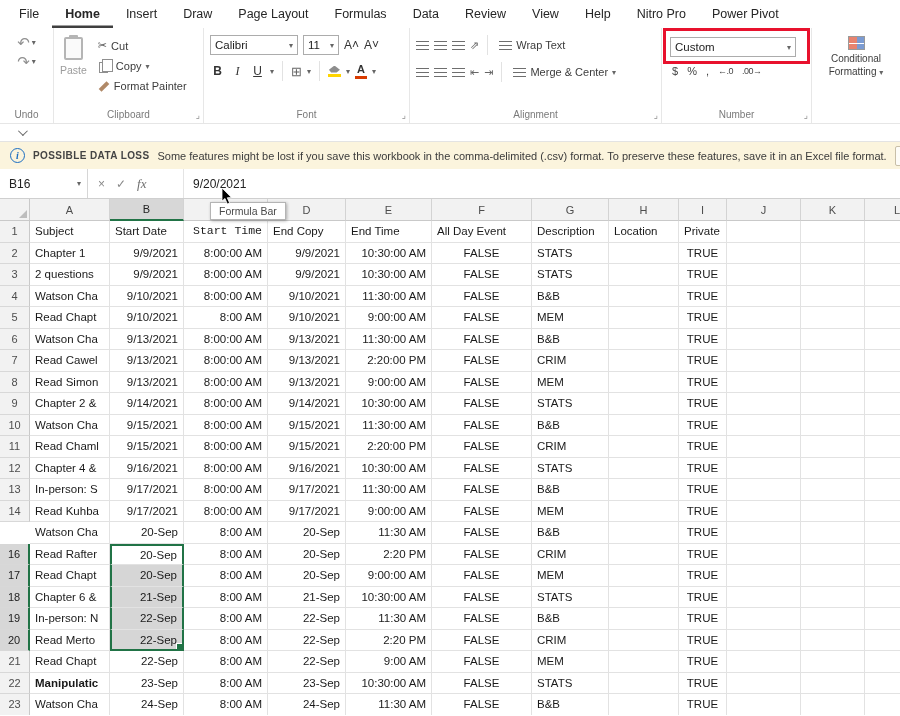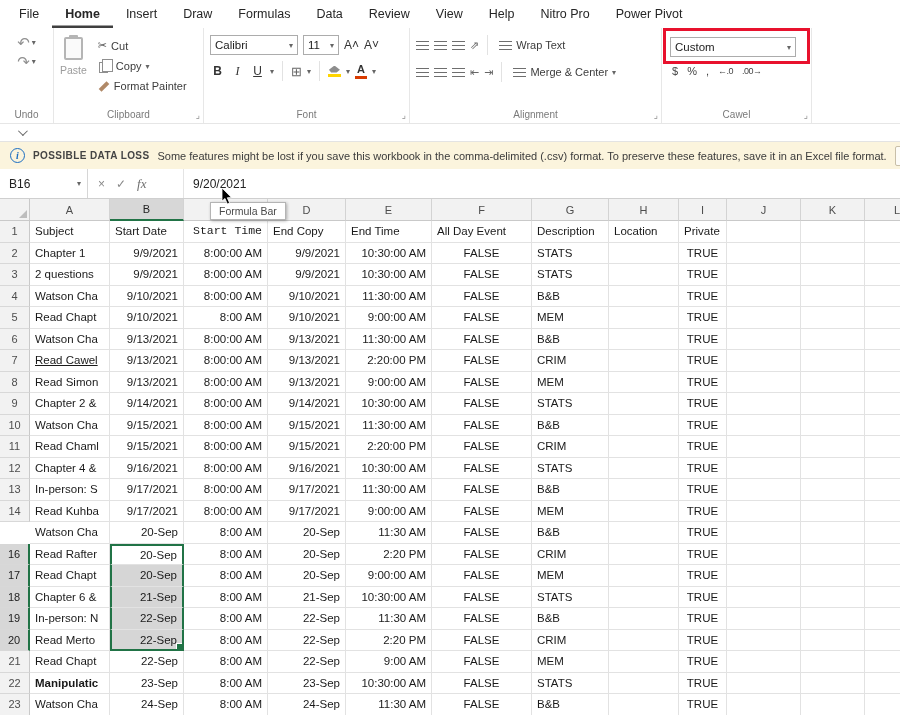--- a/index.html
+++ b/index.html
@@ -124,20 +124,21 @@
 </head>
 <body>
 
 <div class="app">
 
   <div class="tabs-row">
       <div class="tab">File</div>
       <div class="tab active">Home</div>
       <div class="tab">Insert</div>
       <div class="tab">Draw</div>
+      <div class="tab">Page Layout</div>
       <div class="tab">Formulas</div>
       <div class="tab">Data</div>
       <div class="tab">Review</div>
       <div class="tab">View</div>
       <div class="tab">Help</div>
       <div class="tab">Nitro Pro</div>
       <div class="tab">Power Pivot</div>
     </div>
 
   <div class="ribbon">
@@ -252,24 +253,34 @@
         </div>
         <div class="red-ring"></div>
       </div>
       <div class="num-icons">
         <span>$</span>
         <span>%</span>
         <span>,</span>
         <span class="mini">←.0</span>
         <span class="mini">.00→</span>
       </div>
-      <div class="rgroup-label">Cawel</div>
+      <div class="rgroup-label">Number</div>
       <div class="launcher">⌟</div>
     </div>
 
+    <div class="rgroup g-cf">
+      <span class="ic-cf"></span>
+      <div class="cf-label">
+        <div>Conditional</div>
+        <div>
+          <span>Formatting</span>
+          <span class="chev">▾</span>
+        </div>
+      </div>
+    </div>
 
   </div>
 
   <div class="collapse-strip">
     <span class="chev-down"></span>
   </div>
 
   <div class="warn-bar">
     <span class="info-ic">i</span>
     <span class="warn-title">POSSIBLE DATA LOSS</span>
@@ -391,21 +402,21 @@
         <div class="g-cell" style="width: 100px; text-align: center;">FALSE</div>
         <div class="g-cell" style="width: 77px; text-align: left;">B&amp;B</div>
         <div class="g-cell" style="width: 70px; text-align: left;"></div>
         <div class="g-cell" style="width: 48px; text-align: center;">TRUE</div>
         <div class="g-cell" style="width: 74px; text-align: left;"></div>
         <div class="g-cell" style="width: 64px; text-align: left;"></div>
         <div class="g-cell" style="width: 65px; text-align: left;"></div>
       </div>
       <div class="g-row">
         <div class="g-rowhdr" style="width: 30px;">7</div>
-        <div class="g-cell" style="width: 80px; text-align: left; text-decoration: underline;">Read Cawel</div>
+        <div class="g-cell" style="width: 80px; text-align: left;">Read Cawel</div>
         <div class="g-cell" style="width: 74px; text-align: right;">9/13/2021</div>
         <div class="g-cell" style="width: 84px; text-align: right;">8:00:00 AM</div>
         <div class="g-cell" style="width: 78px; text-align: right;">9/13/2021</div>
         <div class="g-cell" style="width: 86px; text-align: right;">2:20:00 PM</div>
         <div class="g-cell" style="width: 100px; text-align: center;">FALSE</div>
         <div class="g-cell" style="width: 77px; text-align: left;">CRIM</div>
         <div class="g-cell" style="width: 70px; text-align: left;"></div>
         <div class="g-cell" style="width: 48px; text-align: center;">TRUE</div>
         <div class="g-cell" style="width: 74px; text-align: left;"></div>
         <div class="g-cell" style="width: 64px; text-align: left;"></div>

